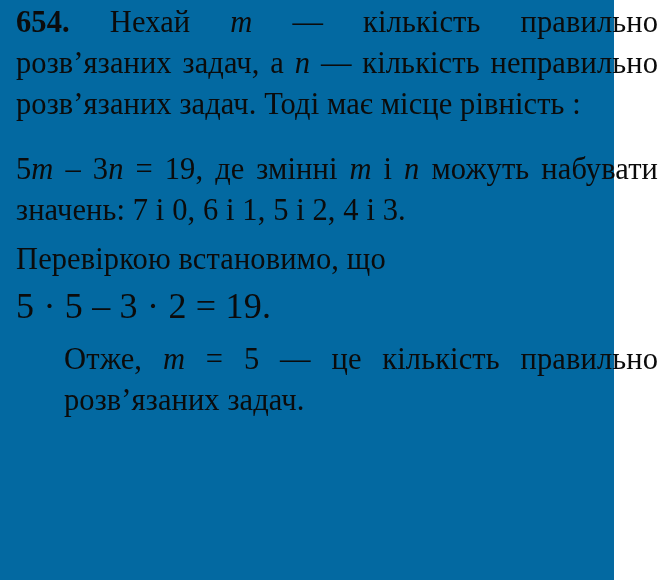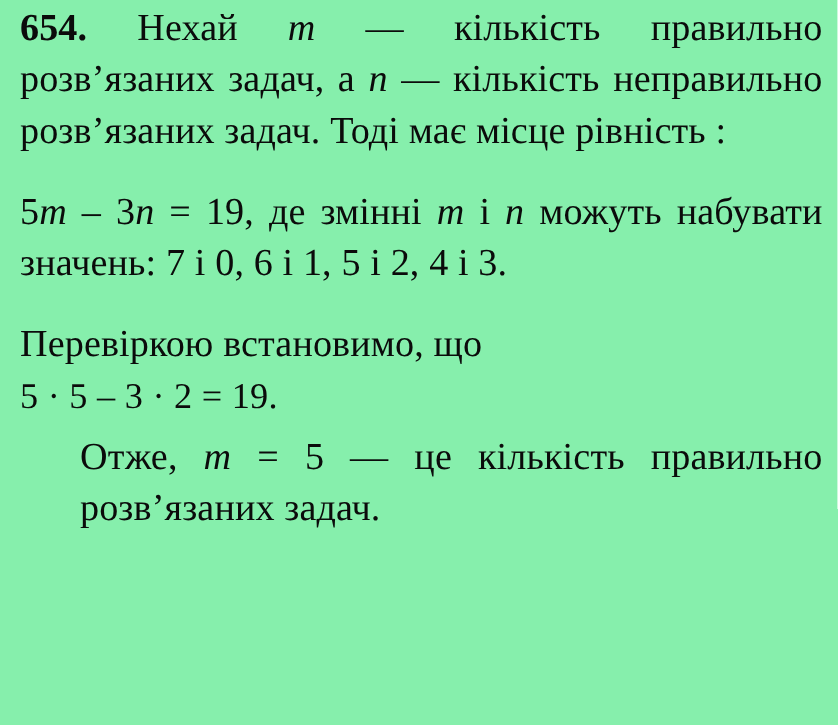--- a/index.html
+++ b/index.html
@@ -9,23 +9,23 @@
   }
   body {
     width: 670px;
     height: 580px;
     overflow: hidden;
     font-family: "Liberation Serif", serif;
     color: #0b0b0b;
   }
   #page {
     position: relative;
-    width: 670px;
+    width: 614px;
     height: 580px;
-    background: #86efac;
+    background: #0369a1;
   }
   .solution {
     position: absolute;
     left: 16px;
     top: 2px;
     width: 642px;
   }
   .para {
     font-size: 30.5px;
     line-height: 1.345;
@@ -35,30 +35,30 @@
     text-justify: inter-word;
   }
   .num {
     font-weight: bold;
   }
   .ital {
     font-style: italic;
     font-family: "Liberation Serif", serif;
   }
   .mathline {
-    font-size: 29px;
+    font-size: 36px;
     line-height: 1.345;
     margin: 0;
     text-align: left;
     letter-spacing: 0.2px;
   }
   
   .b1 { margin-top: 0px; }
   .b2 { margin-top: 24px; }
-  .b3 { margin-top: 24px; }
+  .b3 { margin-top: 8px; }
   .b4 { margin-top: 8px; margin-left: 48px; }
   .nowrap { white-space: nowrap; }
 </style>
 </head>
 <body>
 
 <div id="page">
   <div class="solution">
 
     <p class="para b1">

